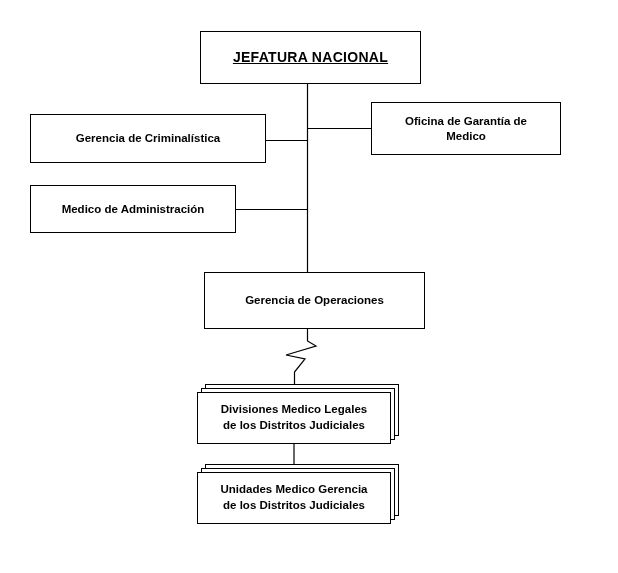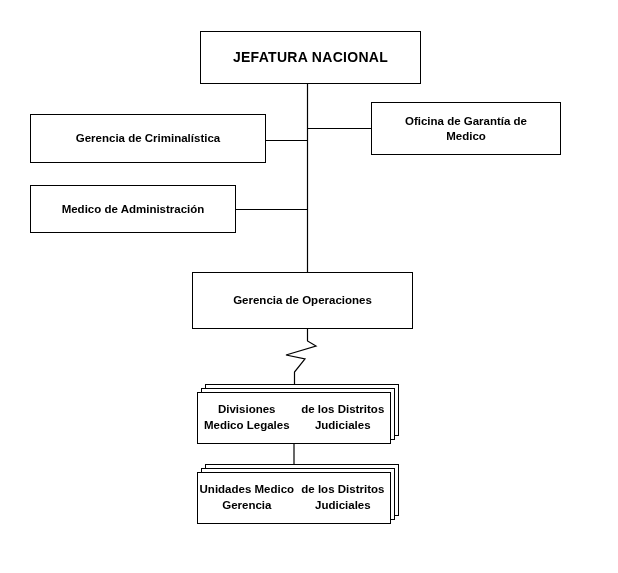--- a/index.html
+++ b/index.html
@@ -30,43 +30,43 @@
     color: #000000;
     display: flex;
     flex-direction: column;
     align-items: center;
     justify-content: center;
     text-align: center;
     font-weight: bold;
     line-height: 1.3;
   }
   .node .line { display: block; }
-  #jefatura        { left: 200px; top: 31px;  width: 221px; height: 53px; font-size: 14px; letter-spacing: 0.3px; }
+  #jefatura        { left: 200px; top: 31px;  width: 221px; height: 53px; font-size: 14px; letter-spacing: 0.3px; text-decoration: underline; }
   #criminalistica  { left: 30px;  top: 114px; width: 236px; height: 49px; font-size: 11.5px; }
   #garantia        { left: 371px; top: 102px; width: 190px; height: 53px; font-size: 11.5px; }
   #administracion  { left: 30px;  top: 185px; width: 206px; height: 48px; font-size: 11.5px; }
-  #operaciones     { left: 192px; top: 272px; width: 221px; height: 57px; font-size: 11.5px; }
+  #operaciones     { left: 204px; top: 272px; width: 221px; height: 57px; font-size: 11.5px; }
 
   .stack { position: absolute; }
   #divisiones-stack { left: 197px; top: 384px; width: 203px; height: 61px; }
   #unidades-stack   { left: 197px; top: 464px; width: 203px; height: 61px; }
   .stack .layer {
     position: absolute;
     box-sizing: border-box;
     width: 194px;
     height: 52px;
     border: 1px solid #000000;
     background: #ffffff;
   }
   .stack .layer.back  { left: 8px; top: 0; }
   .stack .layer.mid   { left: 4px; top: 4px; }
   .stack .layer.front {
     left: 0; top: 8px;
     display: flex;
-    flex-direction: row;
+    flex-direction: column;
     align-items: center;
     justify-content: center;
     text-align: center;
     font-weight: bold;
     font-size: 11.5px;
     line-height: 1.35;
     color: #000000;
   }
 </style>
 </head>

